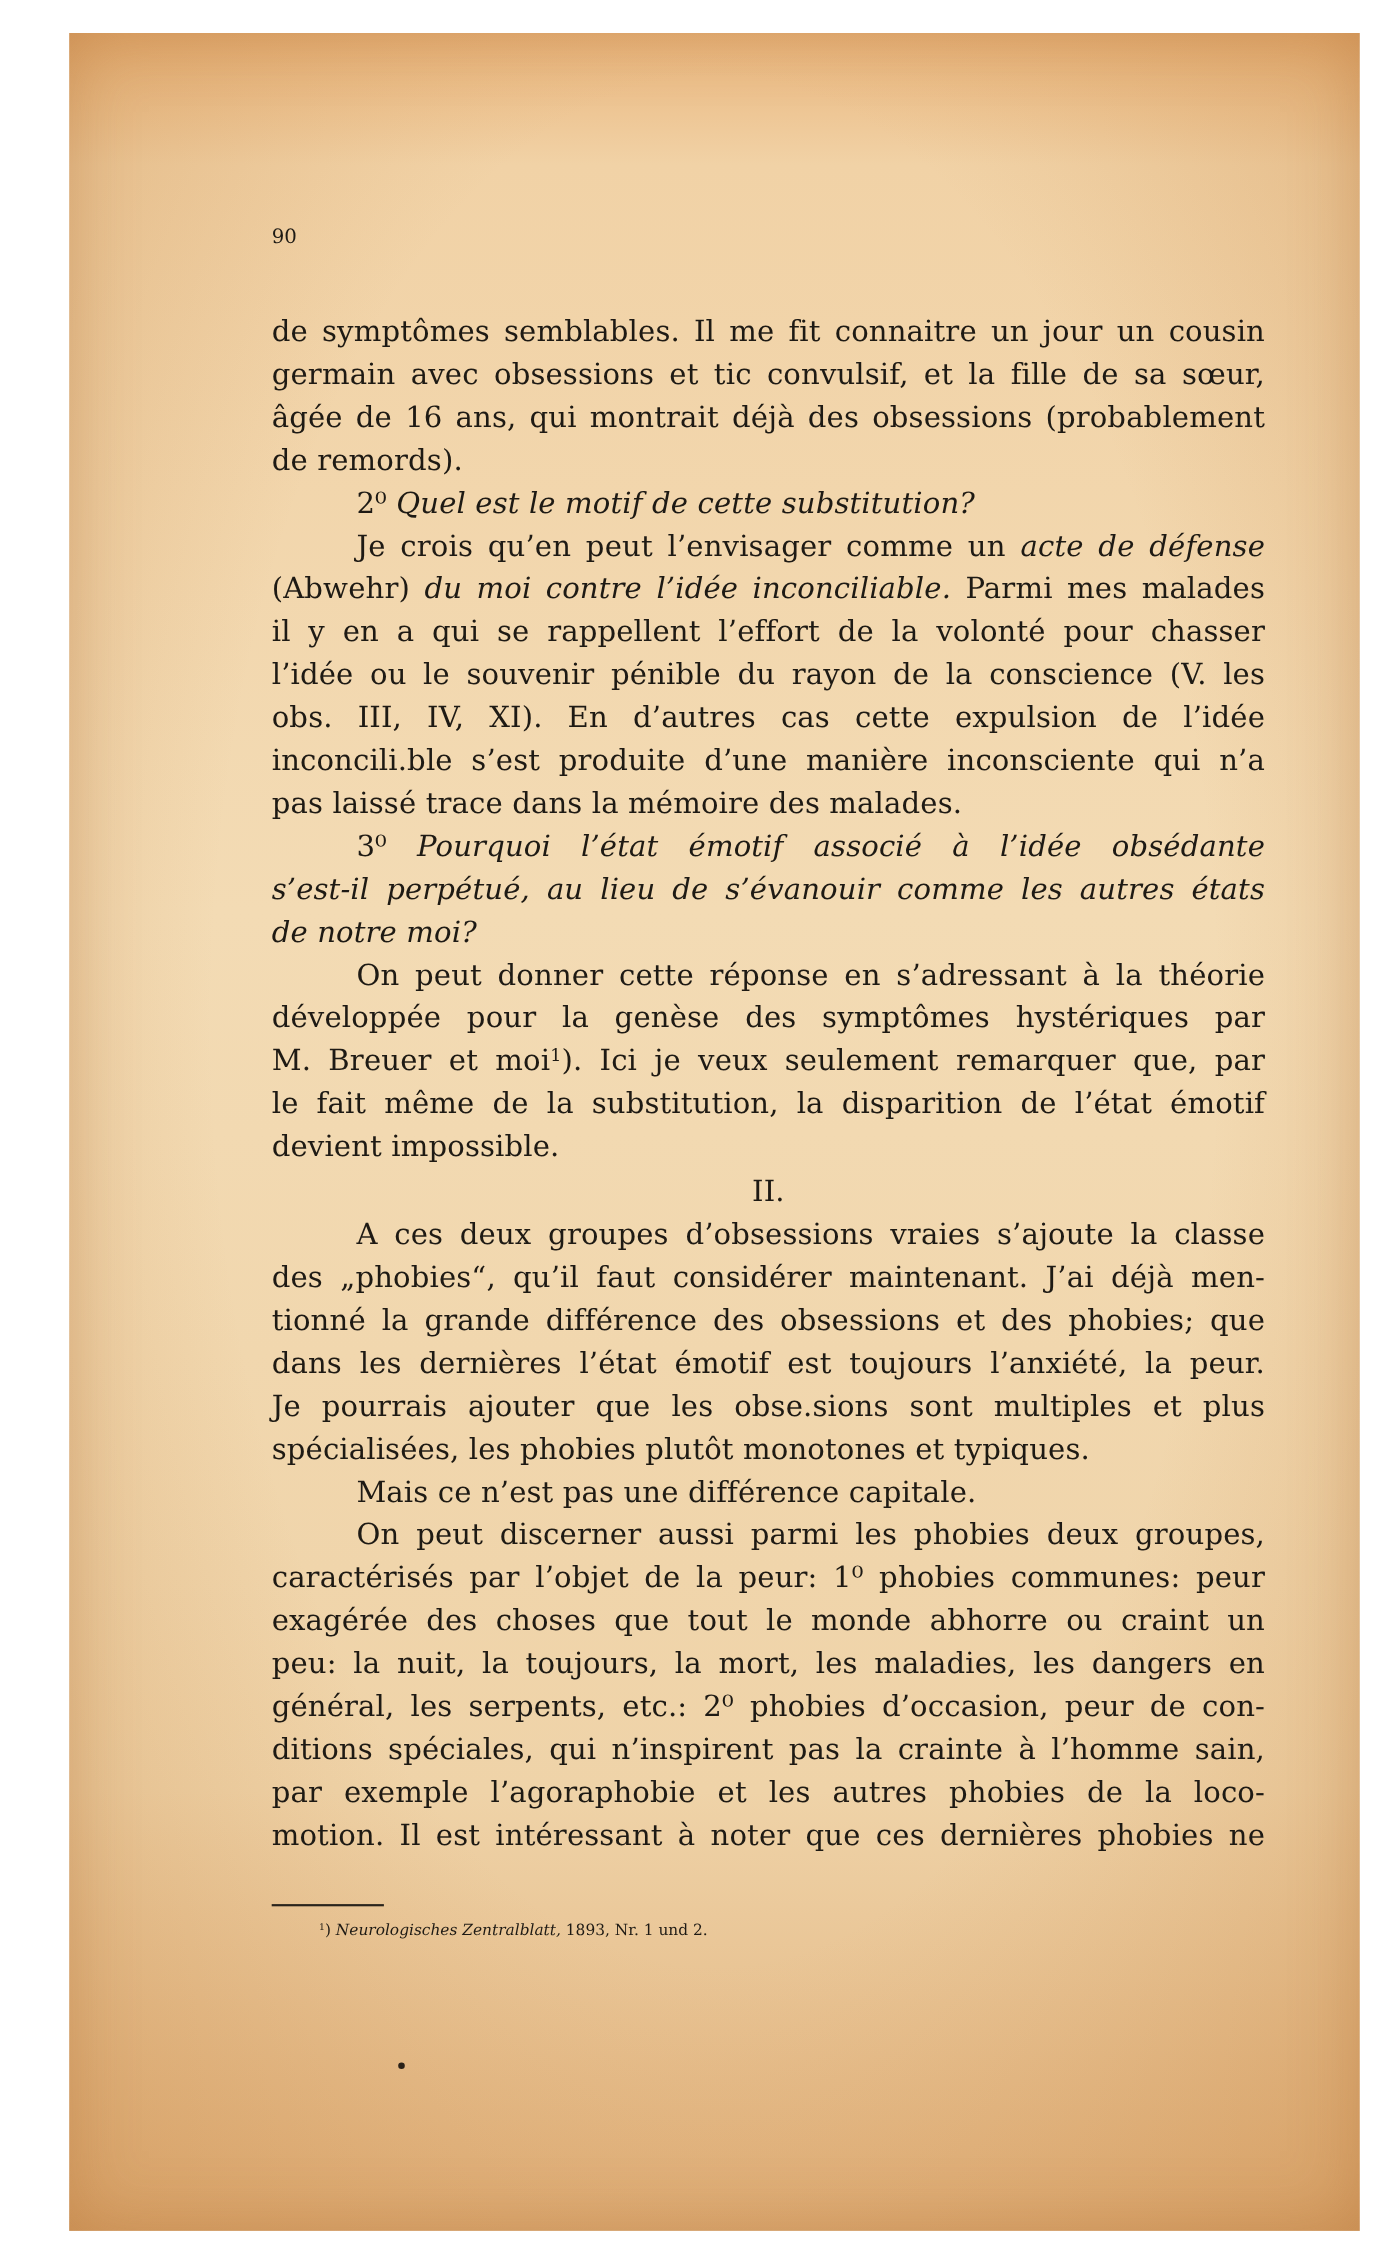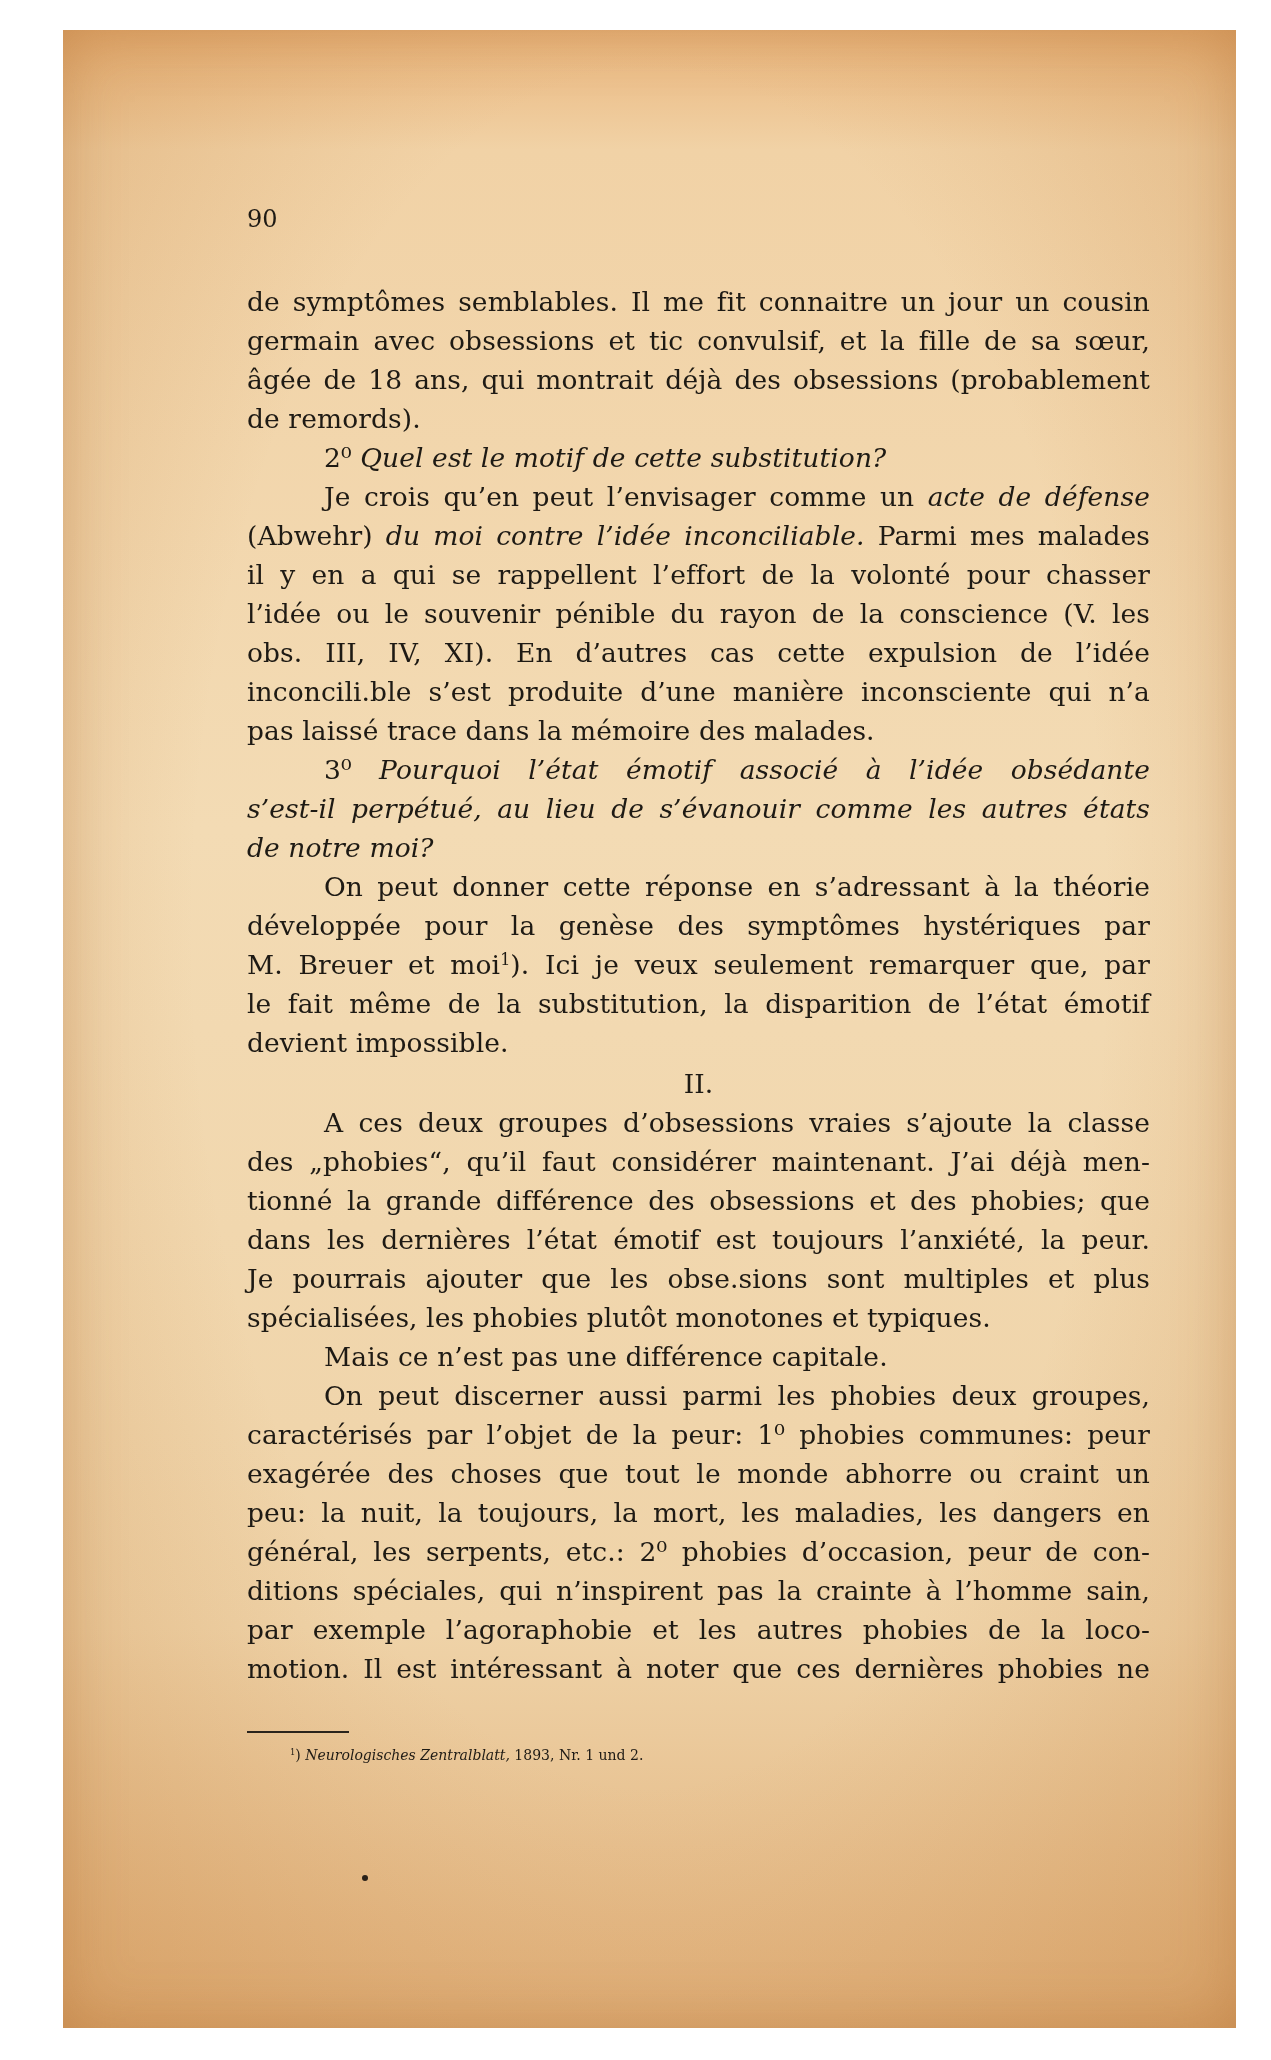--- a/index.html
+++ b/index.html
@@ -14,21 +14,21 @@
   .text {
     position: absolute; left: 247px; width: 903px;
     font-family: "DejaVu Serif", "Liberation Serif", serif;
     color: #1e1a14;
     font-size: 26.5px; line-height: 39px;
     letter-spacing: 0.1px;
   }
   .pagenum {
     position: absolute; left: 247px; top: 205px;
     font-family: "DejaVu Serif", "Liberation Serif", serif;
-    font-size: 24px; color: #1e1a14;
+    font-size: 18px; color: #1e1a14;
   }
   .line { display: block; text-align: justify; text-align-last: justify; white-space: nowrap; }
   .line.last { text-align-last: left; }
   i { font-style: italic; }
   .heading { text-align: center; display: block; }
   .rule {
     position: absolute; left: 247px; top: 1731px; width: 102px; height: 2px; background: #2a241c;
   }
   .footnote {
     position: absolute; left: 290px; top: 1747px;
@@ -41,21 +41,21 @@
 </head>
 <body>
 
 <div class="page"></div>
 
 <div class="pagenum">90</div>
 
 <div class="text" style="top:282px;">
   <span class="line">de symptômes semblables. Il me fit connaitre un jour un cousin</span>
   <span class="line">germain avec obsessions et tic convulsif, et la fille de sa sœur,</span>
-  <span class="line">âgée de 18 ans, qui montrait déjà des obsessions (probablement</span>
+  <span class="line">âgée de 16 ans, qui montrait déjà des obsessions (probablement</span>
   <span class="line last">de remords).</span>
 
   <span class="line last" style="padding-left:77px;"><span>2⁰</span> <i>Quel est le motif de cette substitution?</i></span>
 
   <span class="line" style="padding-left:77px;"><span>Je crois qu’en peut l’envisager comme un</span> <i>acte de défense</i></span>
   <span class="line"><span>(Abwehr)</span> <i>du moi contre l’idée inconciliable.</i> <span>Parmi mes malades</span></span>
   <span class="line">il y en a qui se rappellent l’effort de la volonté pour chasser</span>
   <span class="line">l’idée ou le souvenir pénible du rayon de la conscience (V. les</span>
   <span class="line">obs. III, IV, XI). En d’autres cas cette expulsion de l’idée</span>
   <span class="line">inconcili.ble s’est produite d’une manière inconsciente qui n’a</span>

